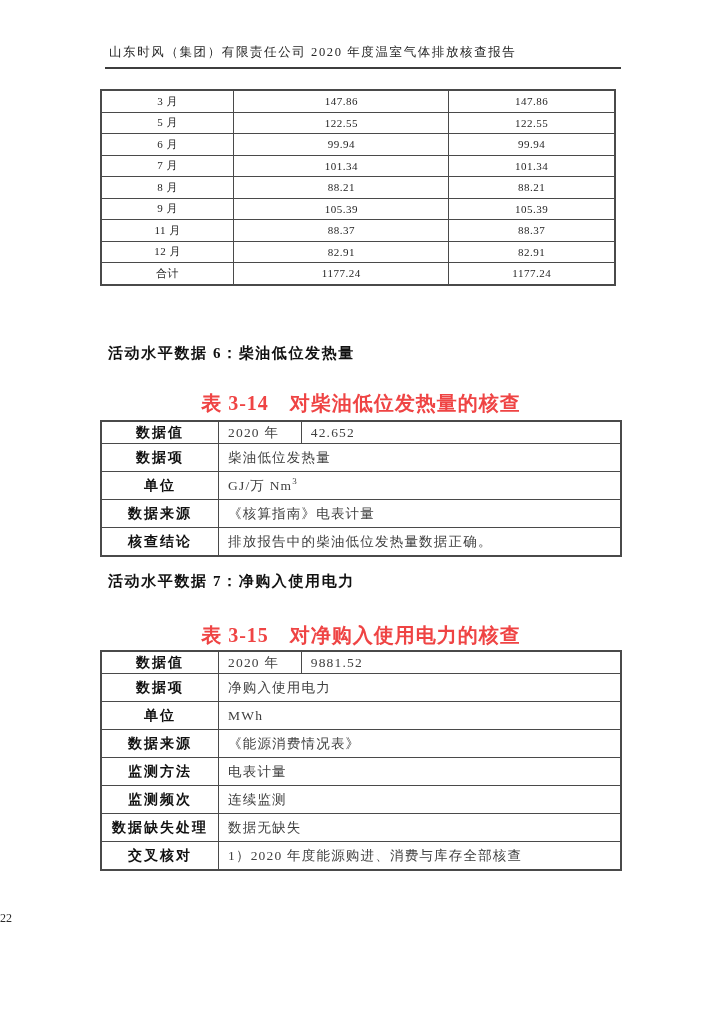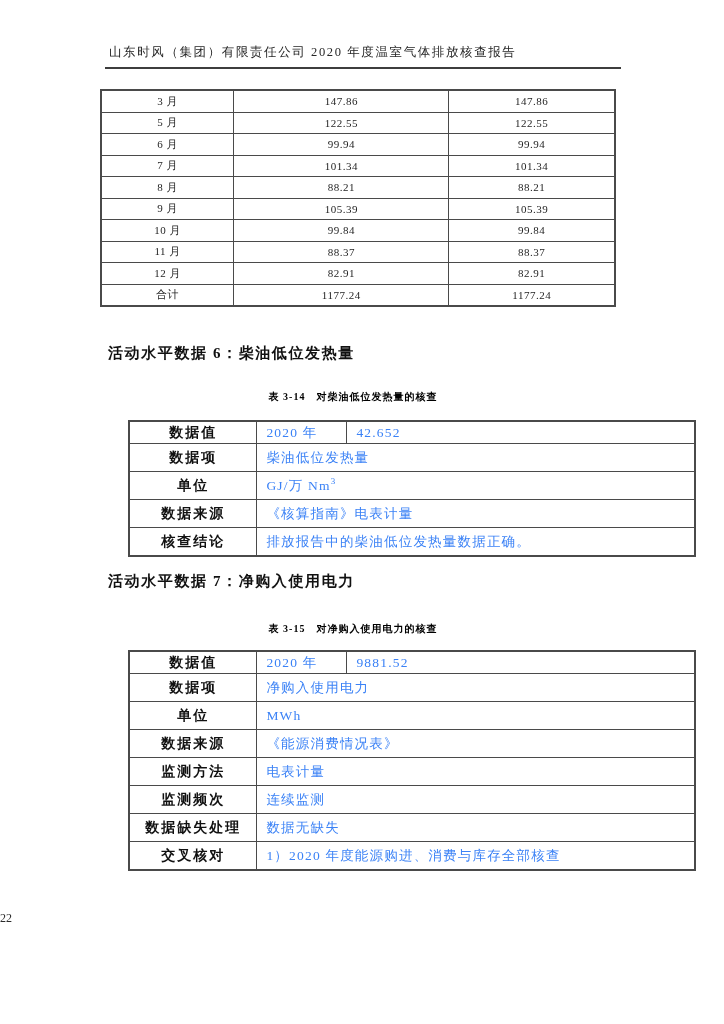--- a/index.html
+++ b/index.html
@@ -27,41 +27,41 @@
   .monthly-table col.c2{width:41.9%;}
   .monthly-table col.c3{width:32.3%;}
   
   .section-heading{
     left:108px;font-size:15px;font-weight:bold;letter-spacing:1.6px;
     color:#111;white-space:nowrap;
   }
   .h6{top:344px;}
   .h7{top:572px;}
   .table-title{
-    left:92px;width:522px;text-align:center;font-size:10px;
-    font-weight:bold;letter-spacing:1px;color:#000000;white-space:nowrap;
+    left:100px;width:522px;text-align:center;font-size:20px;
+    font-weight:bold;letter-spacing:1px;color:#ef4444;white-space:nowrap;
   }
   .t14{top:390px;}
   .t15{top:622px;}
   
-  .check-table{left:100px;width:568px;border:2px solid #4a4a4a;margin-left:28px;}
+  .check-table{left:100px;width:522px;border:2px solid #4a4a4a;}
   .ct14{top:420px;}
   .ct15{top:650px;}
   .check-table td{border:1px solid #4a4a4a;padding:0;}
   .check-table col.cl{width:22.6%;}
   .check-table col.cy{width:15.9%;}
   .check-table col.cv{width:61.5%;}
   .check-table td.lbl{
     text-align:center;font-weight:bold;font-size:14px;letter-spacing:2px;
     height:27px;color:#111;
   }
   .check-table tr.first td{height:21px;}
   .check-table td.val{
     text-align:left;font-size:13.5px;letter-spacing:1.2px;
-    padding-left:9px;color:#3b82f6;
+    padding-left:9px;color:#404040;
   }
   .check-table td.val sup{font-size:9px;letter-spacing:0;}
   
   .page-number{
     top:911px;left:0;width:724px;text-align:left;
     font-size:12px;color:#2a2a2a;
   }
 </style>
 </head>
 <body>
@@ -99,25 +99,20 @@
     </tr>
     <tr>
       <td>8 月</td>
       <td>88.21</td>
       <td>88.21</td>
     </tr>
     <tr>
       <td>9 月</td>
       <td>105.39</td>
       <td>105.39</td>
-    </tr>
-    <tr>
-      <td>10 月</td>
-      <td>99.84</td>
-      <td>99.84</td>
     </tr>
     <tr>
       <td>11 月</td>
       <td>88.37</td>
       <td>88.37</td>
     </tr>
     <tr>
       <td>12 月</td>
       <td>82.91</td>
       <td>82.91</td>

